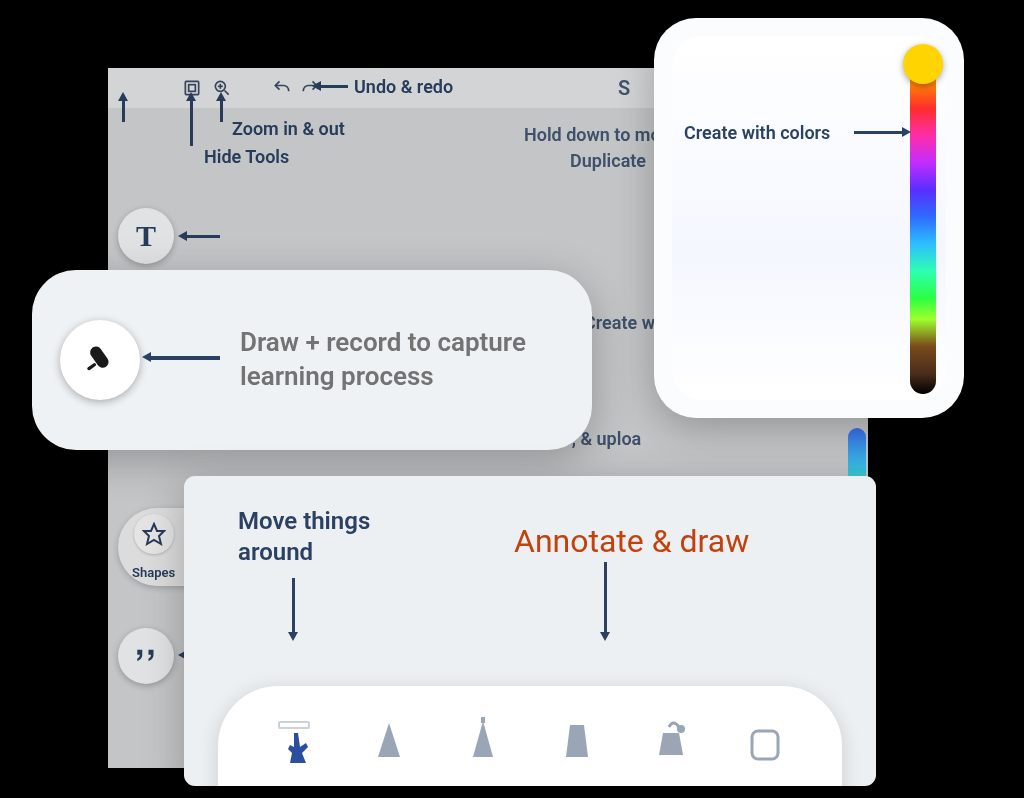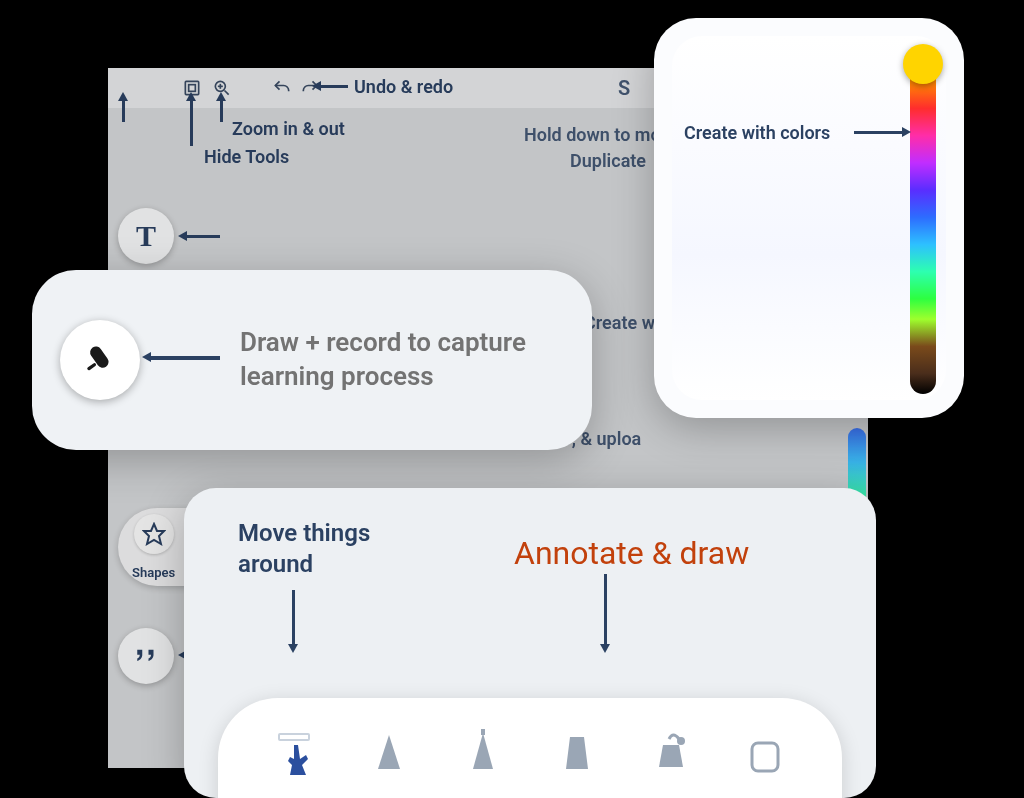--- a/index.html
+++ b/index.html
@@ -183,25 +183,25 @@
   }
   .pop1 .arrow-tip {
     position: absolute;
     left: 110px;
     top: 82px;
   }
   
   .pop2 {
     position: absolute;
     left: 184px;
-    top: 488px;
+    top: 476px;
     width: 692px;
     height: 310px;
     background: #edf0f3;
-    border-radius: 32px;
+    border-radius: 11px;
     box-shadow: 0 10px 40px rgba(0,0,0,0.25);
     overflow: hidden;
     padding-top: 30px;
   }
   .pop2 .lbls {
     position: relative;
     height: 120px;
   }
   .pop2 .lbl-move {
     position: absolute;

